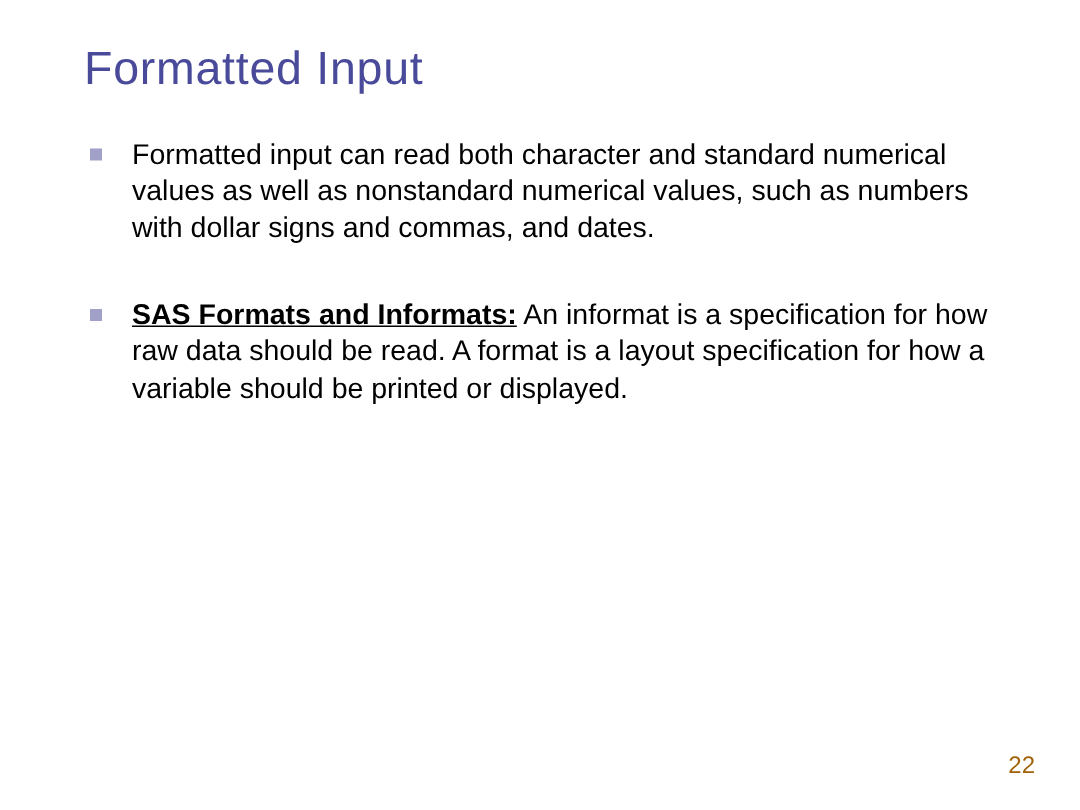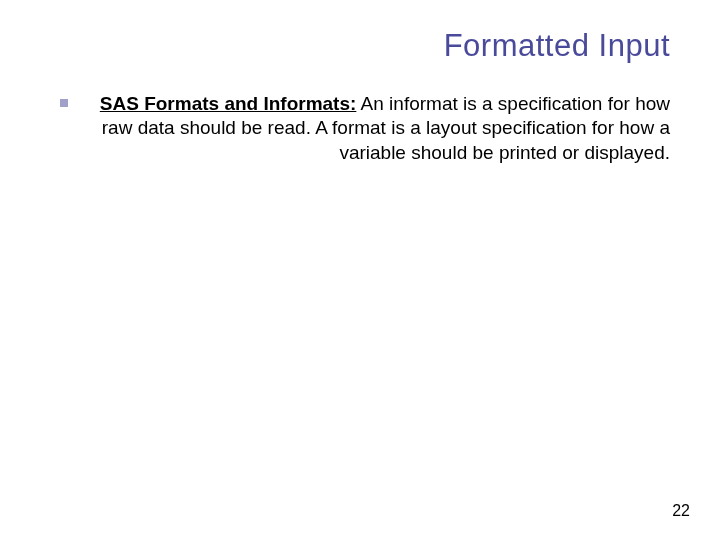--- a/index.html
+++ b/index.html
@@ -1,15 +1,15 @@
 <!DOCTYPE html>
 <html><head>
 <meta charset="utf-8">
 <style>
-  * { margin: 0; padding: 0; box-sizing: border-box; text-align: right; }
+  * { margin: 0; padding: 0; box-sizing: border-box; }
   body {
     width: 720px;
     height: 540px;
     background: #ffffff;
     font-family: Verdana, Geneva, sans-serif;
     position: relative;
     overflow: hidden;
   }
   .slide {
     padding: 28px 50px 0 50px;
@@ -41,29 +41,33 @@
     width: 8px;
     height: 8px;
     background: #a0a0c8;
   }
   .bold { font-weight: 700; text-decoration: underline; }
   .page-number {
     position: absolute;
     bottom: 20px;
     right: 30px;
     font-size: 16px;
-    color: #000000;
+    color: #a16207;
   }
 </style>
 </head>
 <body>
 
 <div class="slide">
   <h1 class="title">Formatted Input</h1>
   <ul class="bullets">
     <li>
       <span class="bullet-marker"></span>
+      <span>Formatted input can read both character and standard numerical values as well as nonstandard numerical values, such as numbers with dollar signs and commas, and dates.</span>
+    </li>
+    <li>
+      <span class="bullet-marker"></span>
       <span class="bold">SAS Formats and Informats:</span><span> An informat is a specification for how raw data should be read. A format is a layout specification for how a variable should be printed or displayed.</span>
     </li>
   </ul>
 </div>
 
 <div class="page-number">22</div>
 
 </body></html>

